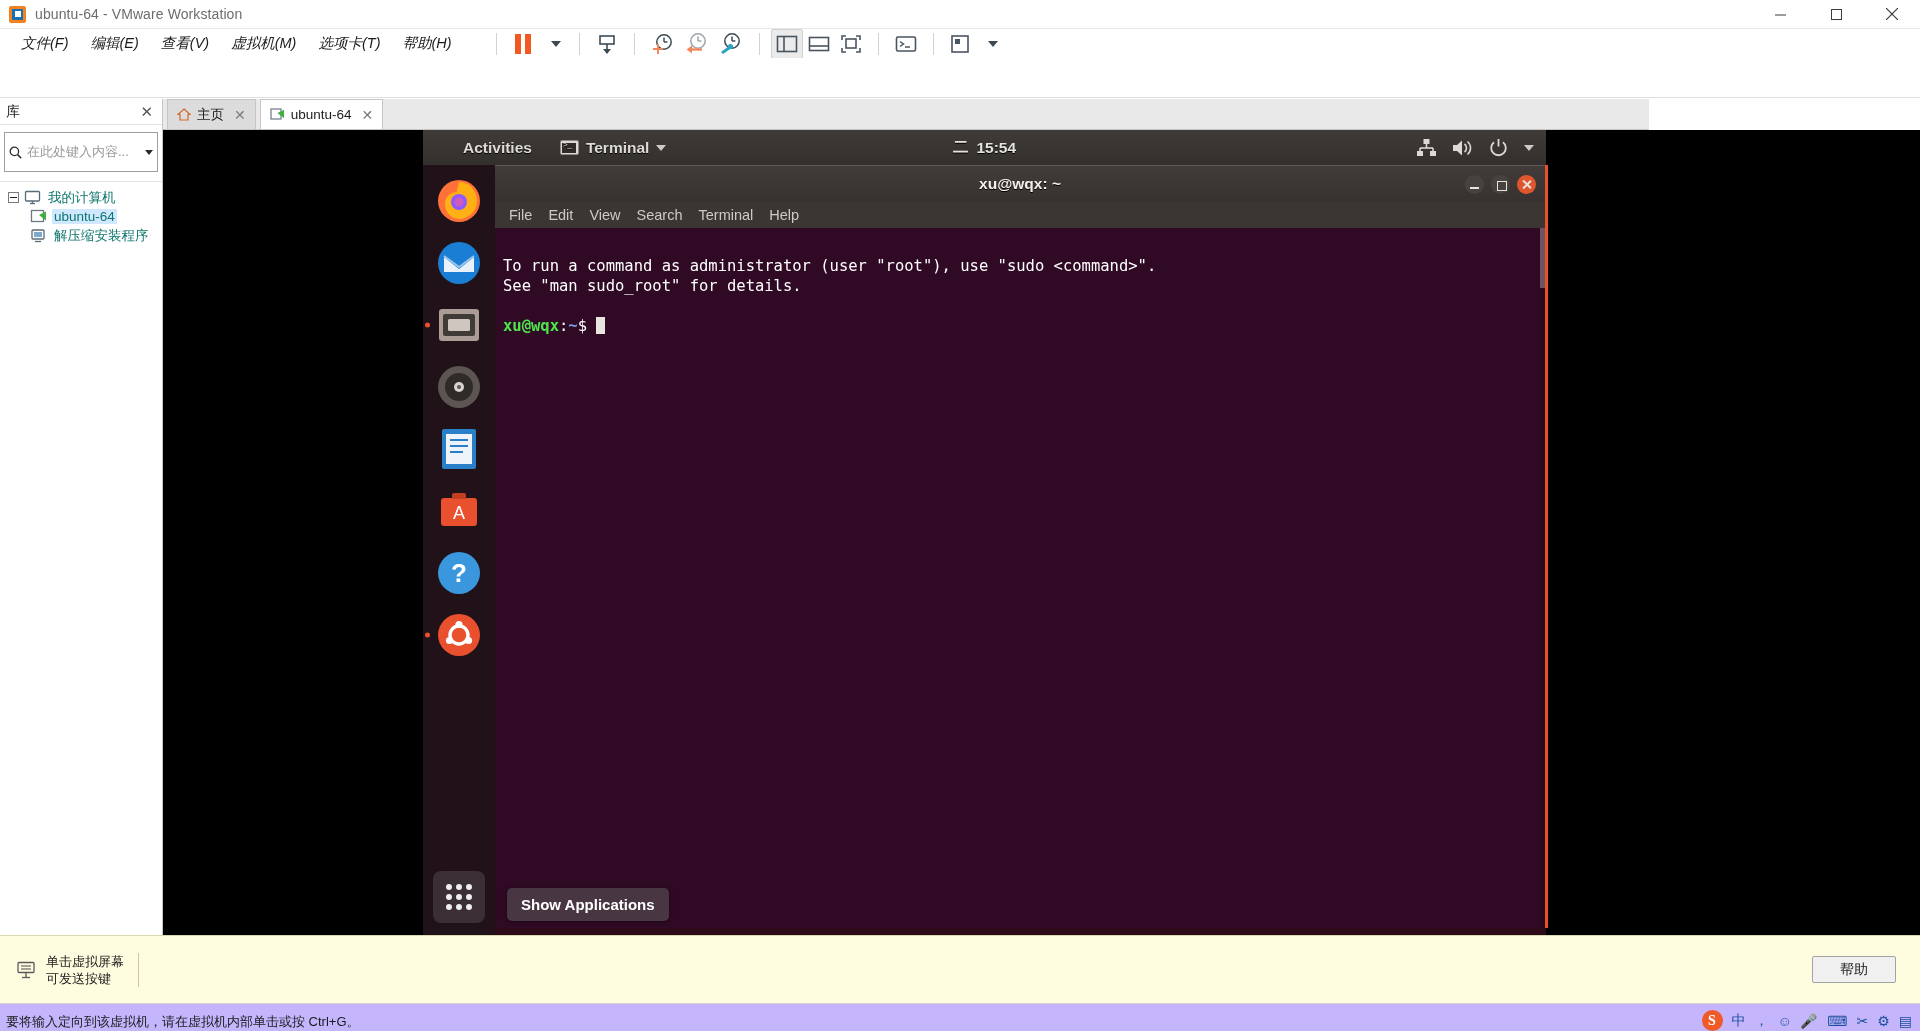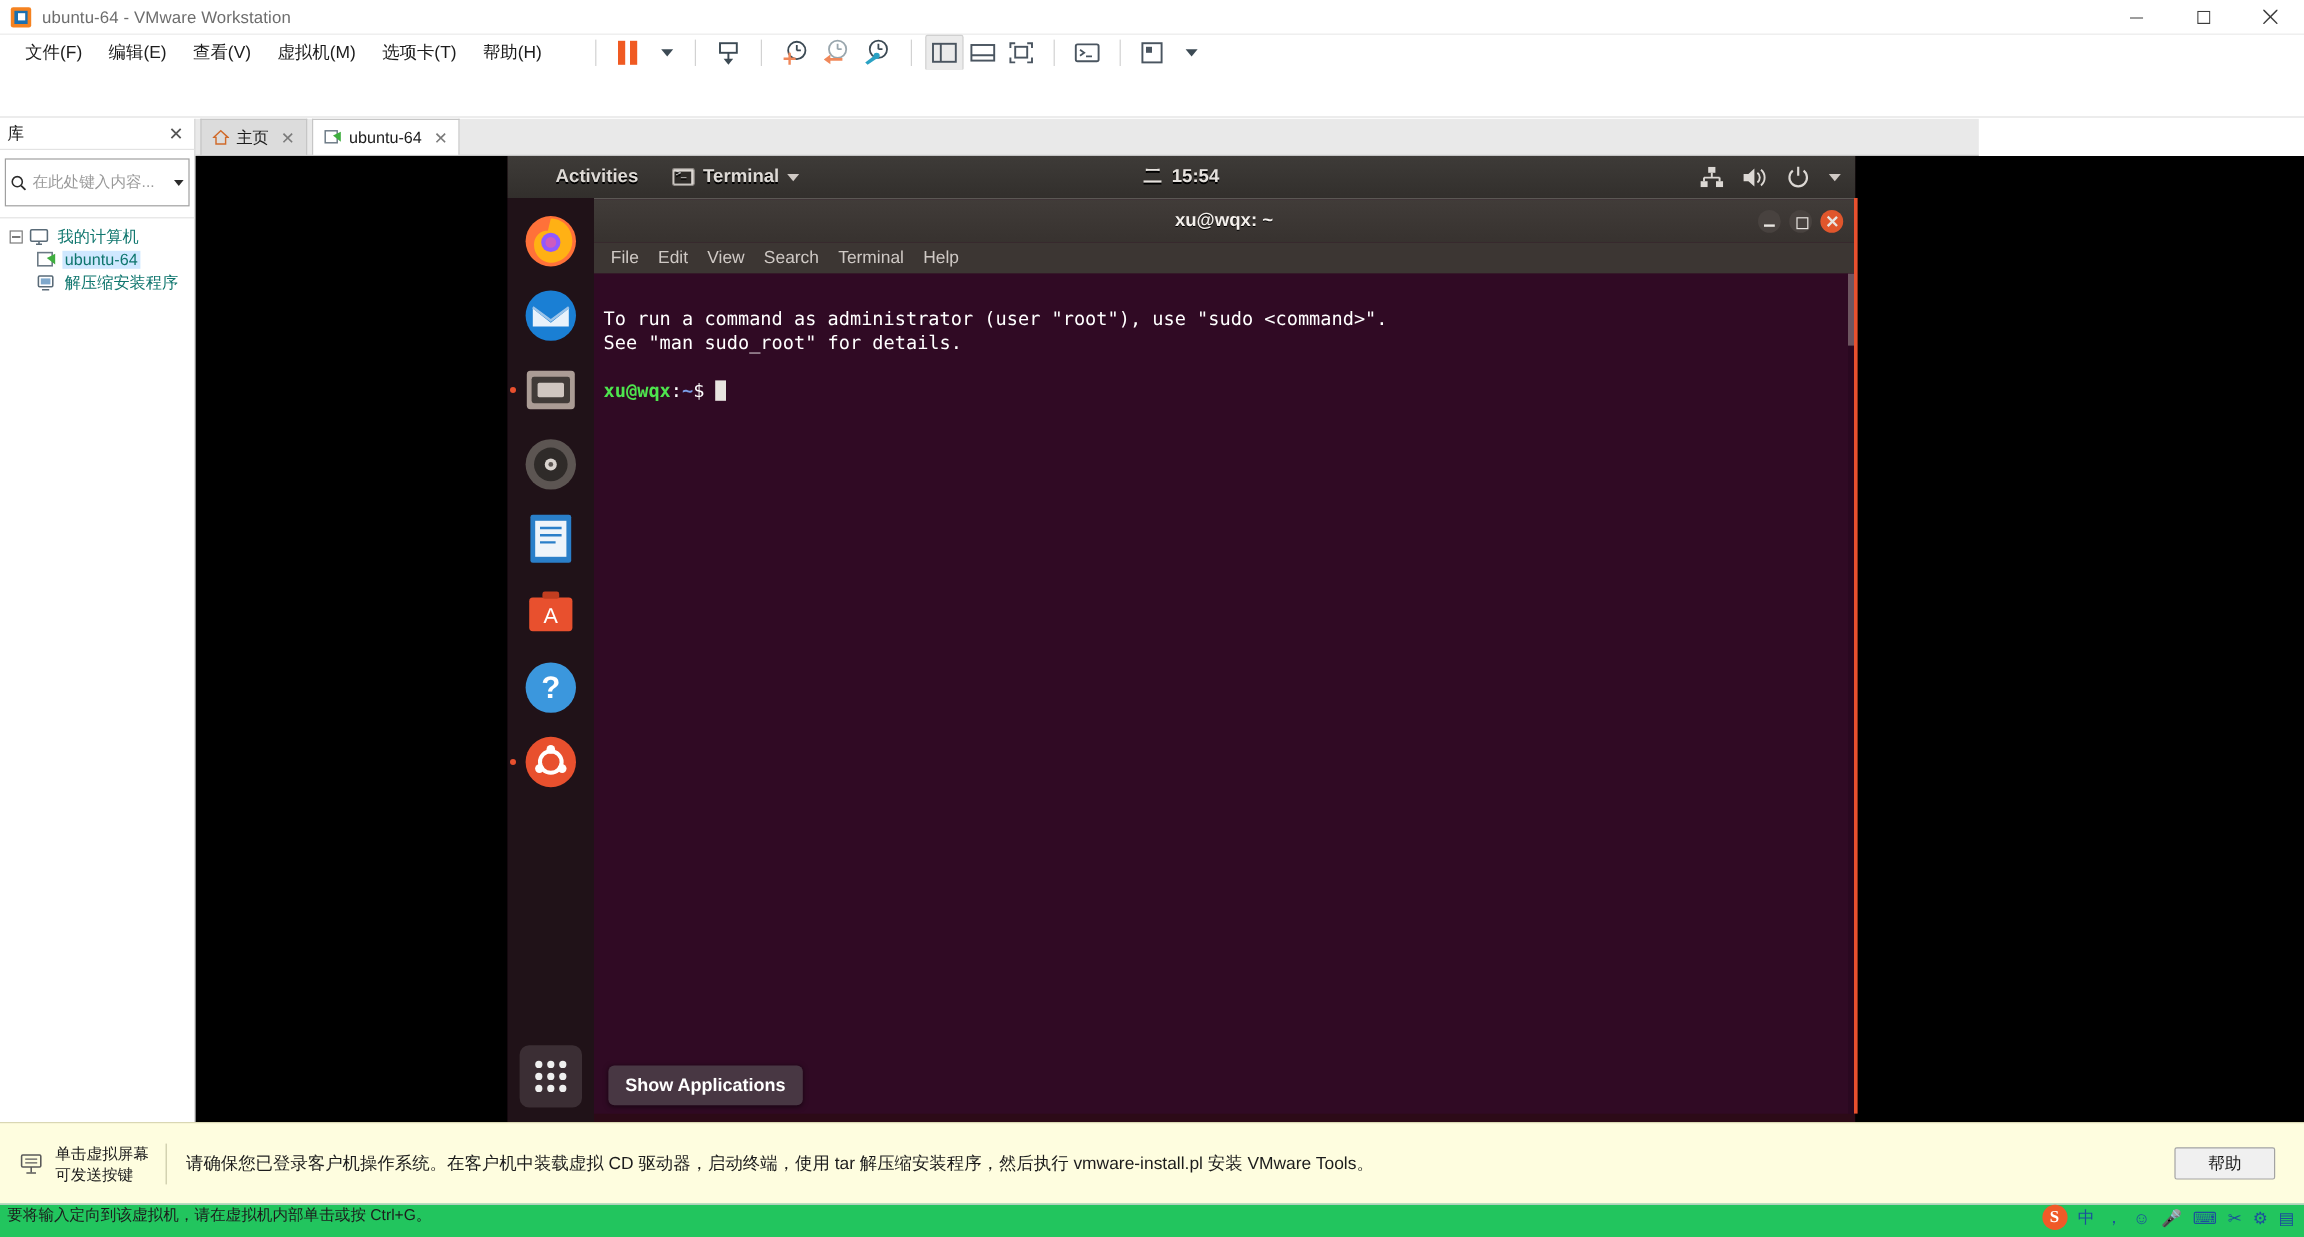--- a/index.html
+++ b/index.html
@@ -30,21 +30,21 @@
     color: #3c3c3c;
   }
   .win-btn svg { display: block; }
 
   
   .menubar {
     position: absolute; left: 0; top: 29px; width: 1920px; height: 29px;
     background: #ffffff; display: flex; align-items: center; padding-left: 10px;
     font-size: 14.5px; color: #1c1c1c;
   }
-  .menu-item { padding: 4px 11px; cursor: default; }
+  .menu-item { padding: 4px 11px; cursor: default; font-style: italic; }
 
   
   .toolbar {
     position: absolute; left: 0; top: 58px; width: 1920px; height: 40px;
     background: #ffffff; display: flex; align-items: center; padding-left: 10px;
     border-bottom: 1px solid #dfdfdf;
   }
   .tb-sep { width: 1px; height: 22px; background: #d2d2d2; margin: 0 11px; }
   .tb-btn {
     height: 30px; min-width: 30px; display: flex; align-items: center; justify-content: center;
@@ -225,21 +225,21 @@
   .hint-main { margin-left: 16px; font-size: 14.5px; color: #1c1c1c; }
   .help-btn {
     margin-left: auto; margin-right: 24px; width: 84px; height: 27px;
     background: #f0f0f0; border: 1px solid #a3a3a3; border-radius: 2px;
     display: flex; align-items: center; justify-content: center; font-size: 14px; color: #1c1c1c;
   }
 
   
   .statusbar {
     position: absolute; left: 0; top: 1003px; width: 1920px; height: 28px;
-    background: #22c55e; border-top: 1px solid #d4d4d4; display: flex; align-items: flex-start;
+    background: #c4b5fd; border-top: 1px solid #d4d4d4; display: flex; align-items: flex-end;
   }
   .status-text { margin-left: 6px; font-size: 13px; color: #1c1c1c; }
   .tray-win { margin-left: auto; display: flex; align-items: center; gap: 9px; margin-right: 8px; }
   .sg-logo {
     width: 21px; height: 21px; border-radius: 50%; background: #f05a28;
     color: #fff; font-size: 14px; font-weight: bold; display: flex;
     align-items: center; justify-content: center; font-family: "Liberation Serif", serif;
   }
   .tr-item { font-size: 14px; color: #1b4f9c; display: flex; align-items: center; }
 </style>
@@ -585,21 +585,20 @@
       <rect x="2" y="2.5" width="16" height="10" rx="1" fill="none" stroke="#5a5a5a" stroke-width="1.3"></rect>
       <line x1="5" y1="6" x2="15" y2="6" stroke="#5a5a5a" stroke-width="1.1"></line>
       <line x1="5" y1="9" x2="15" y2="9" stroke="#5a5a5a" stroke-width="1.1"></line>
       <line x1="10" y1="12.5" x2="10" y2="17" stroke="#5a5a5a" stroke-width="1.3"></line>
       <line x1="6" y1="17.5" x2="14" y2="17.5" stroke="#5a5a5a" stroke-width="1.3"></line>
     </svg>
     <div class="hint-key">
       <div>单击虚拟屏幕</div>
       <div>可发送按键</div>
     </div>
-    <div class="hint-main">请确保您已登录客户机操作系统。在客户机中装载虚拟 CD 驱动器，启动终端，使用 tar 解压缩安装程序，然后执行 vmware-install.pl 安装 VMware Tools。</div>
     <div class="help-btn">帮助</div>
   </div>
 
   <div class="statusbar">
     <div class="status-text">要将输入定向到该虚拟机，请在虚拟机内部单击或按 Ctrl+G。</div>
     <div class="tray-win">
       <span class="sg-logo">S</span>
       <span class="tr-item">中</span>
       <span class="tr-item">，</span>
       <span class="tr-item">☺</span>

